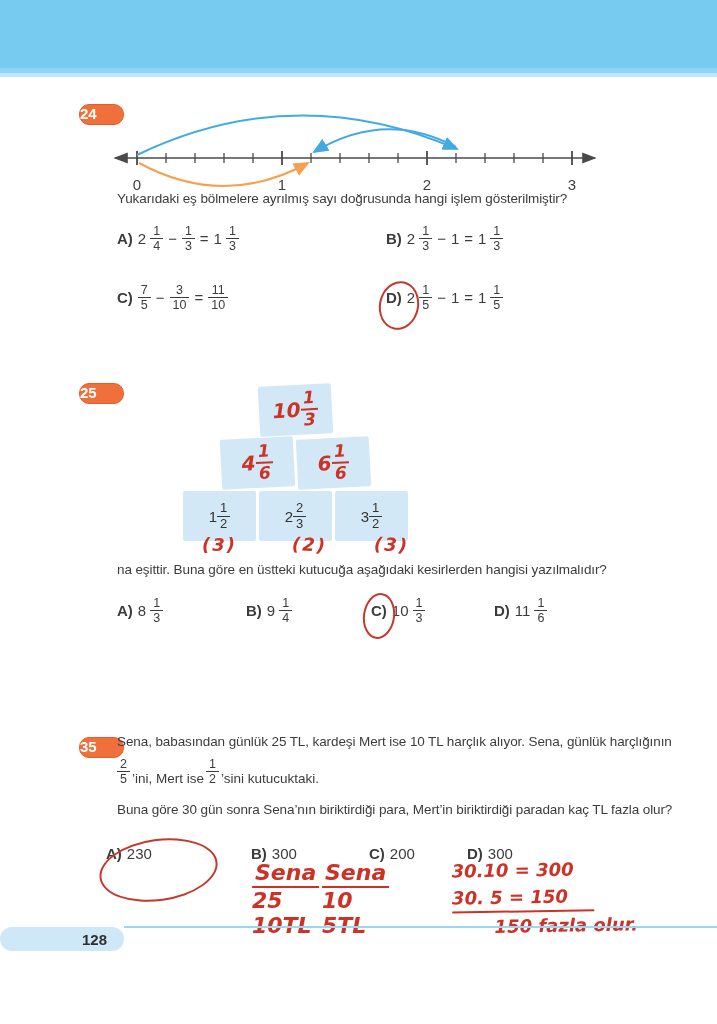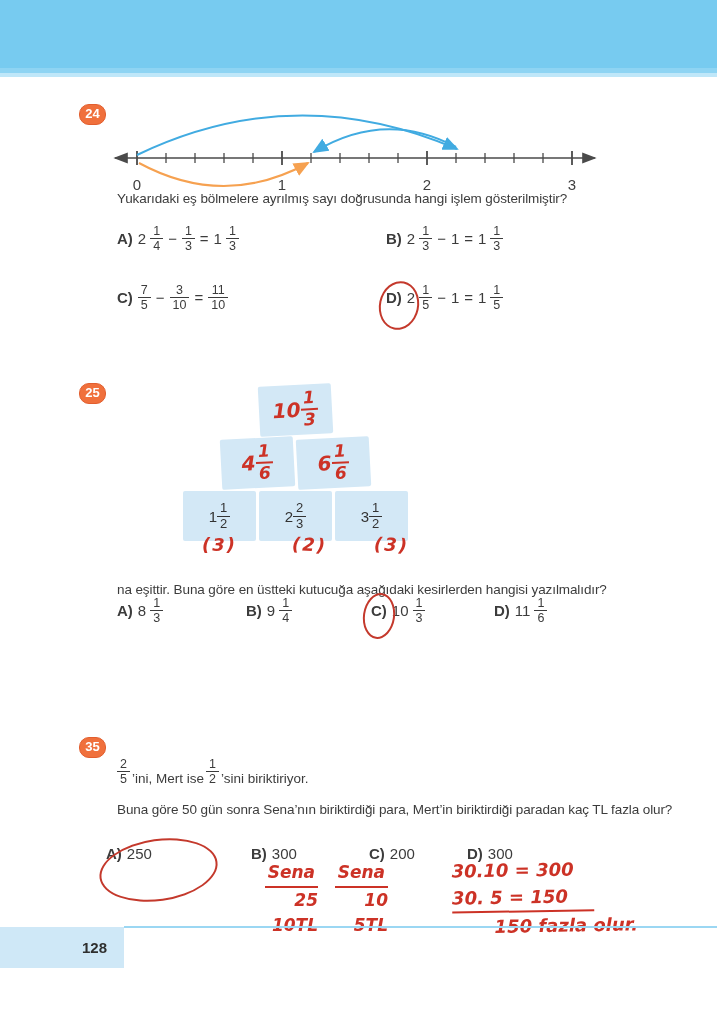--- a/index.html
+++ b/index.html
@@ -7,23 +7,23 @@
     --c-arc-blue:#41abe1; --c-arc-orange:#f6a150; --c-footer-line:#9bd7f3;
     --c-footer-box:#cfe8f7; --c-text:#3c3c3c;
   }
   html,body{margin:0;padding:0;background:#ffffff;}
   .page{position:relative;width:717px;height:1024px;background:#fff;overflow:hidden;
         font-family:"Liberation Sans",sans-serif;color:var(--c-text);}
   
   .header{position:absolute;left:0;top:0;width:717px;height:77px;
           background:linear-gradient(to bottom, var(--c-header) 0 68px, #8ed4f3 68px 73px, #bfe7f9 73px 77px);}
   
-  .badge{position:absolute;width:27px;height:21px;background:var(--c-badge);
+  .badge{position:absolute;width:45px;height:21px;background:var(--c-badge);
          border:1.5px solid #e25e2e;border-radius:10px;box-sizing:border-box;
-         color:#fff;font-weight:bold;font-size:13px;text-align:center;line-height:18px;}
+         color:#fff;font-weight:bold;font-size:15px;line-height:18px;}
   
   .stem{position:absolute;font-size:13.5px;letter-spacing:-0.1px;line-height:21px;white-space:nowrap;margin:0;}
   
   .numberline{position:absolute;left:105px;top:106px;}
   .nl-label{font-size:15px;fill:#3f3f3f;font-family:"Liberation Sans",sans-serif;}
   
   .option{position:absolute;display:flex;align-items:center;gap:5px;font-size:15px;}
   .opt-label{font-weight:bold;}
   .math{display:inline-flex;align-items:center;gap:4px;}
   .math .whole{font-size:15px;}
@@ -44,30 +44,30 @@
   .pbox.hw .frac{font-size:17px;}
   .pbox.printed{font-size:15px;color:#333;}
   .pbox.printed .frac{font-size:13px;}
   .pnotes{display:flex;justify-content:center;gap:3px;margin-top:-10px;position:relative;}
   .pnotes span{width:73px;text-align:center;font-size:18px;letter-spacing:2px;}
   .pnotes span:nth-child(2){transform:translateX(14px) rotate(3deg);}
   .pnotes span:nth-child(3){transform:translateX(20px) rotate(3deg);}
   
   .circle{position:absolute;border:2.4px solid #c4392c;border-radius:50%;}
   
-  .hw-col{position:absolute;text-align:right;font-size:17px;line-height:25px;}
+  .hw-col{position:absolute;text-align:left;font-size:22px;line-height:25px;}
   .hw-title{display:inline-block;border-bottom:2px solid var(--c-red);padding:0 3px 1px;}
   .hw-calc{position:absolute;font-size:18px;line-height:27px;text-align:left;transform:rotate(-1deg);}
   .hw-calc .uline{border-bottom:2.2px solid var(--c-red);display:inline-block;padding-right:26px;}
   .hw-calc .res{margin-left:42px;}
   
   .footer-line{position:absolute;left:124px;top:926px;width:593px;border-top:2px solid var(--c-footer-line);}
-  .footer-box{position:absolute;left:0;top:927px;width:124px;height:41px;background:var(--c-footer-box);
+  .footer-box{position:absolute;left:0;top:927px;width:124px;height:24px;background:var(--c-footer-box);
               display:flex;align-items:center;justify-content:flex-end;padding-right:17px;box-sizing:border-box;
-              font-weight:bold;font-size:15px;color:#2f2f2f;}
+              font-weight:bold;font-size:15px;color:#2f2f2f;border-radius:13px;}
 </style>
 </head>
 <body>
 
 <div class="page">
 
   <div class="header"></div>
 
   <div class="badge" style="left:79px;top:104px">24</div>
 
@@ -242,21 +242,21 @@
           </span>
         </div>
     </div>
     <div class="pnotes hw">
       <span>(3)</span>
       <span>(2)</span>
       <span>(3)</span>
     </div>
   </div>
 
-  <p class="stem" style="left:117px;top:579px">na eşittir. Buna göre en üstteki kutucuğa aşağıdaki kesirlerden hangisi yazılmalıdır?</p>
+  <p class="stem" style="left:117px;top:559px">na eşittir. Buna göre en üstteki kutucuğa aşağıdaki kesirlerden hangisi yazılmalıdır?</p>
 
   <div class="option" style="left:117px;top:596px">
     <span class="opt-label">A)</span>
     <span class="math">
         <span class="whole">8</span>
         <span class="frac">
           <span class="fn">1</span>
           <span class="fd">3</span>
         </span>
       </span>
@@ -288,37 +288,38 @@
         <span class="frac">
           <span class="fn">1</span>
           <span class="fd">6</span>
         </span>
       </span>
   </div>
   <div class="circle" style="left:363px;top:593px;width:28px;height:42px;transform:rotate(8deg)"></div>
 
   <div class="badge" style="left:79px;top:737px">35</div>
 
+  <p class="stem" style="left:117px;top:731px">Sena, babasından günlük 25 TL, kardeşi Mert ise 10 TL harçlık alıyor. Sena, günlük harçlığının</p>
   <div class="math" style="position:absolute;left:117px;top:757px;font-size:13.5px;gap:2px">
       <span class="frac">
         <span class="fn">2</span>
         <span class="fd">5</span>
       </span>
       <span class="txt">’ini, Mert ise </span>
       <span class="frac">
         <span class="fn">1</span>
         <span class="fd">2</span>
       </span>
-      <span class="txt">’sini biriktiriyor.</span>
-    </div>
-  <p class="stem" style="left:117px;top:799px">Buna göre 50 gün sonra Sena’nın biriktirdiği para, Mert’in biriktirdiği paradan kaç TL fazla olur?</p>
+      <span class="txt">’sini kutucuktaki.</span>
+    </div>
+  <p class="stem" style="left:117px;top:799px">Buna göre 30 gün sonra Sena’nın biriktirdiği para, Mert’in biriktirdiği paradan kaç TL fazla olur?</p>
 
   <div class="option" style="left:106px;top:845px">
     <span class="opt-label">A)</span>
-    <span>250</span>
+    <span>230</span>
   </div>
   <div class="option" style="left:251px;top:845px">
     <span class="opt-label">B)</span>
     <span>300</span>
   </div>
   <div class="option" style="left:369px;top:845px">
     <span class="opt-label">C)</span>
     <span>200</span>
   </div>
   <div class="option" style="left:467px;top:845px">

